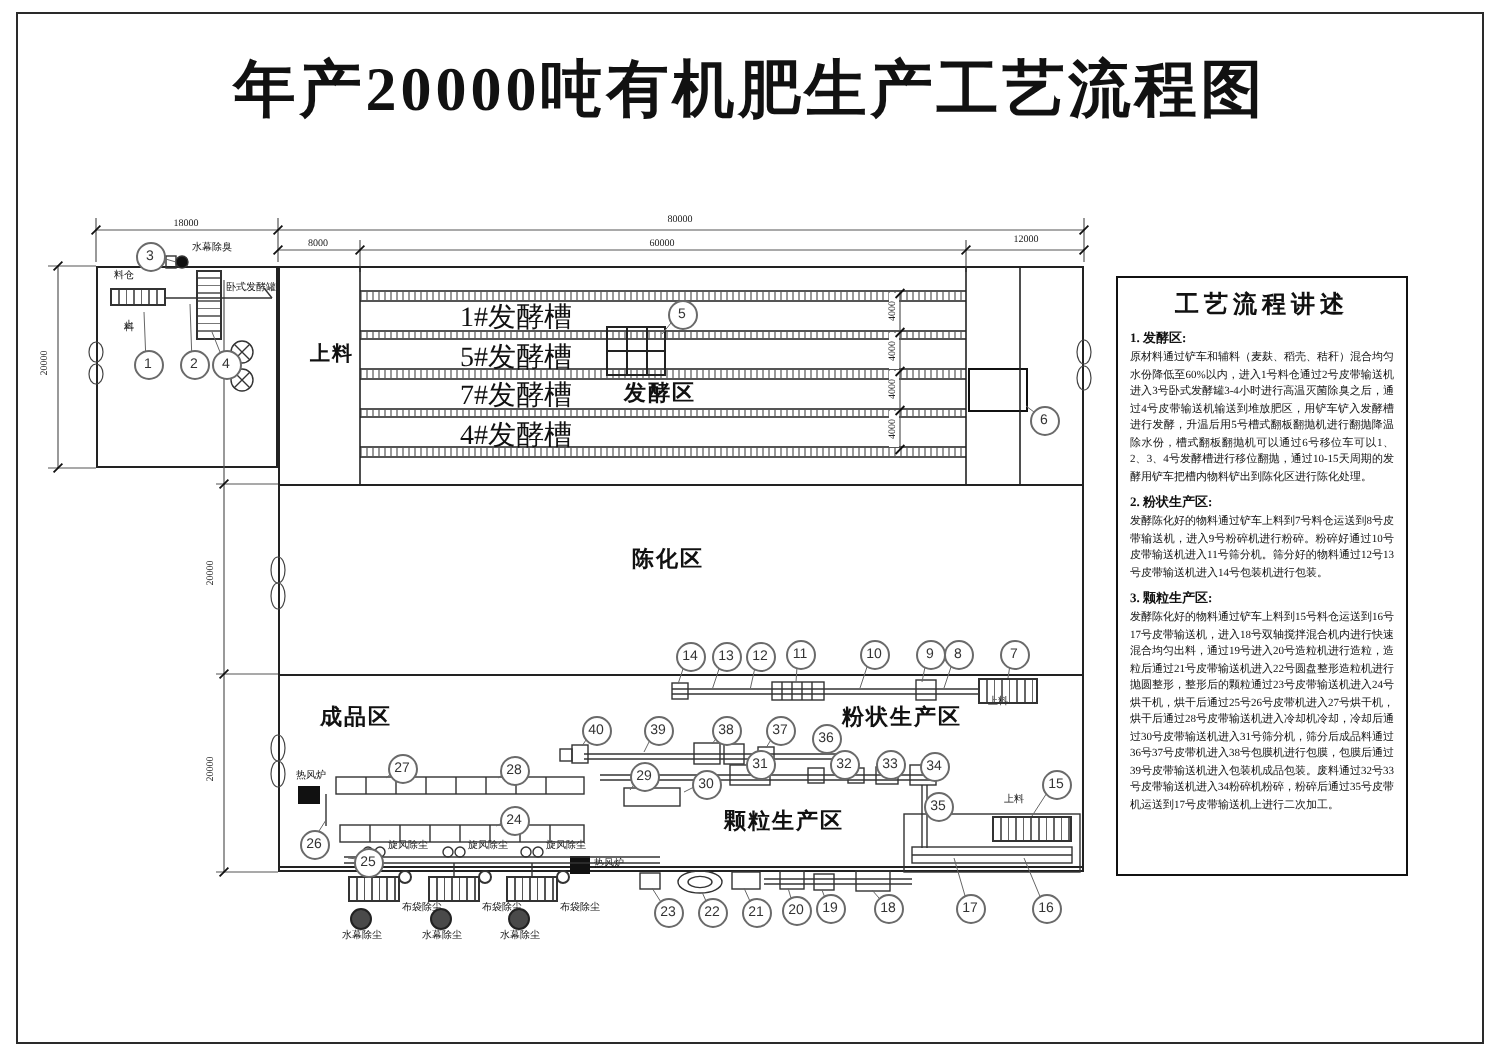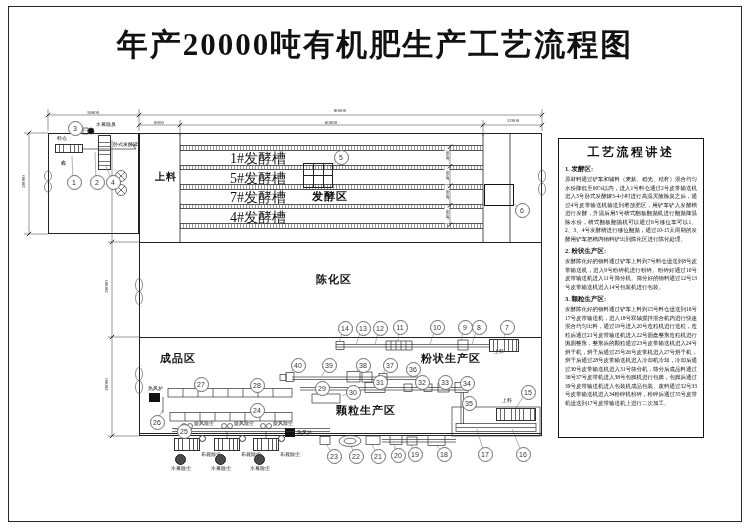--- a/index.html
+++ b/index.html
@@ -72,21 +72,21 @@
   <div class="tlabel" style="left:230px;top:150px;">1#发酵槽</div>
   <div class="tlabel" style="left:230px;top:169.5px;">5#发酵槽</div>
   <div class="tlabel" style="left:230px;top:189px;">7#发酵槽</div>
   <div class="tlabel" style="left:230px;top:208.5px;">4#发酵槽</div>
 
   <div class="zlabel" style="left:155px;top:170px;font-size:10px;">上料</div>
   <div class="zlabel" style="left:312px;top:189px;">发酵区</div>
   <div class="zlabel" style="left:316px;top:272px;">陈化区</div>
   <div class="zlabel" style="left:160px;top:351px;">成品区</div>
   <div class="zlabel" style="left:421px;top:351px;">粉状生产区</div>
-  <div class="zlabel" style="left:336px;top:403px;">颗粒生产区</div>
+  <div class="zlabel" style="left:362px;top:403px;">颗粒生产区</div>
 
   <div class="slabel" style="left:57px;top:136px;">料仓</div>
   <div class="slabel" style="left:96px;top:122px;">水幕除臭</div>
   <div class="slabel" style="left:113px;top:142px;">卧式发酵罐</div>
   <div class="slabel vtext" style="left:60px;top:155px;">上料</div>
   <div class="slabel" style="left:494px;top:349px;">上料</div>
   <div class="slabel" style="left:502px;top:398px;">上料</div>
   <div class="slabel" style="left:148px;top:386px;">热风炉</div>
   <div class="slabel" style="left:297px;top:430px;">热风炉</div>
   <div class="slabel" style="left:194px;top:421px;">旋风除尘</div>

